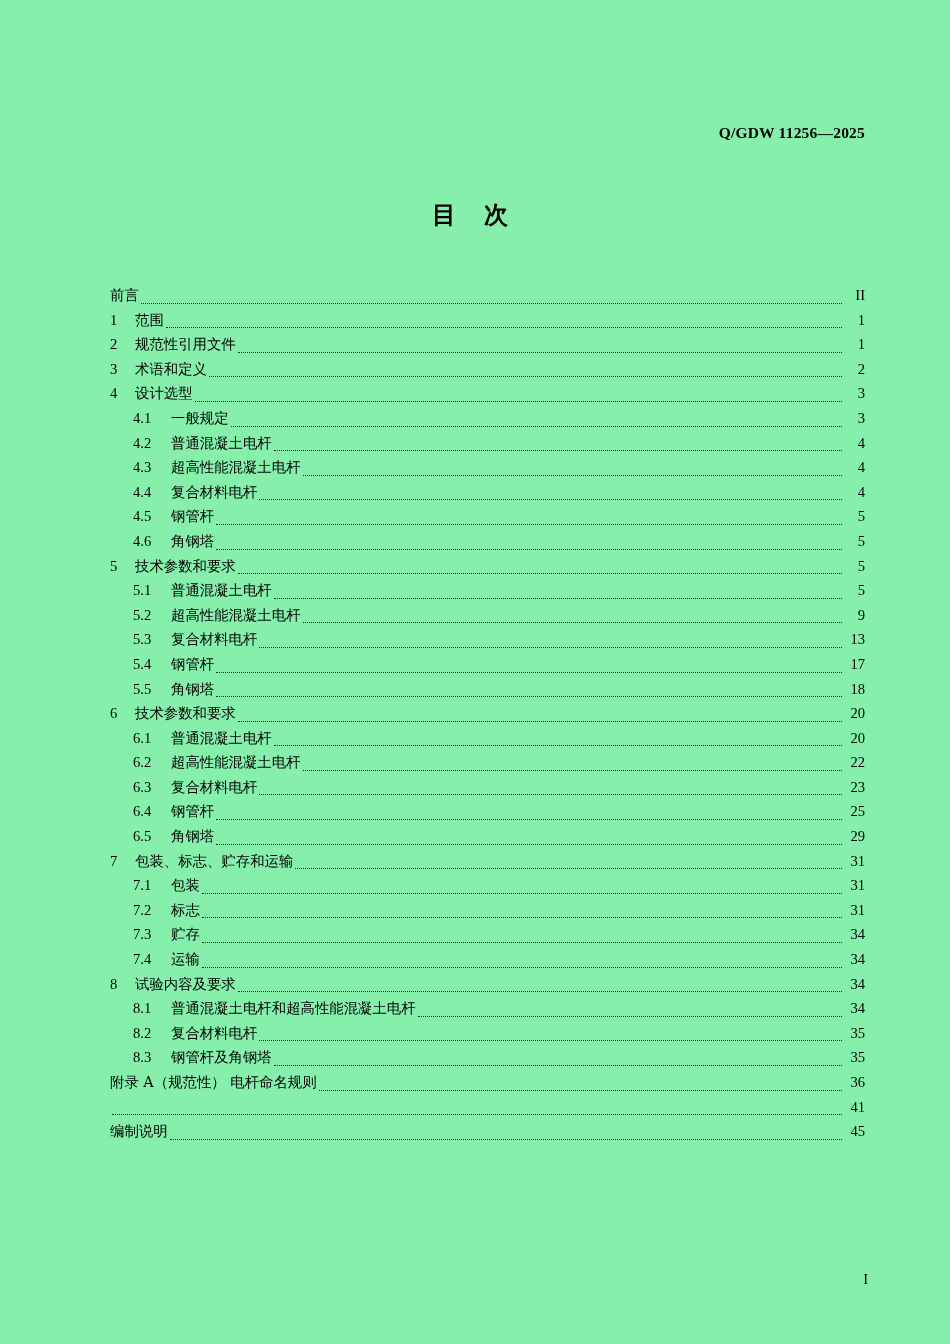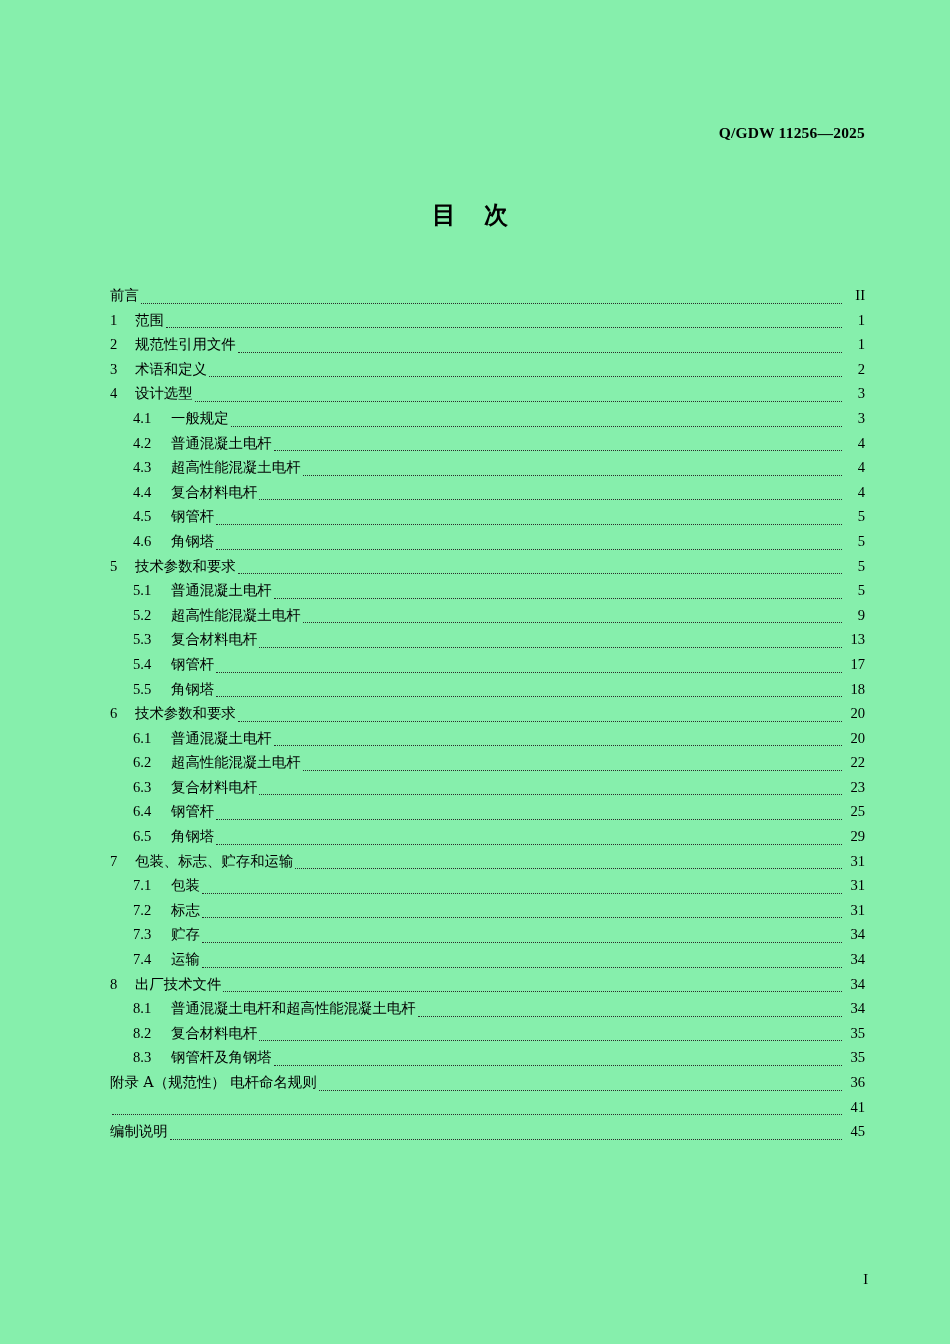--- a/index.html
+++ b/index.html
@@ -298,21 +298,21 @@
         <span class="pageno">34</span>
       </div>
       <div class="toc-row lvl2">
         <span class="num">7.4</span>
         <span class="label">运输</span>
         <span class="leader"></span>
         <span class="pageno">34</span>
       </div>
       <div class="toc-row lvl1">
         <span class="num">8</span>
-        <span class="label">出厂技术文件</span>
+        <span class="label">试验内容及要求</span>
         <span class="leader"></span>
         <span class="pageno">34</span>
       </div>
       <div class="toc-row lvl2">
         <span class="num">8.1</span>
         <span class="label">普通混凝土电杆和超高性能混凝土电杆</span>
         <span class="leader"></span>
         <span class="pageno">34</span>
       </div>
       <div class="toc-row lvl2">

